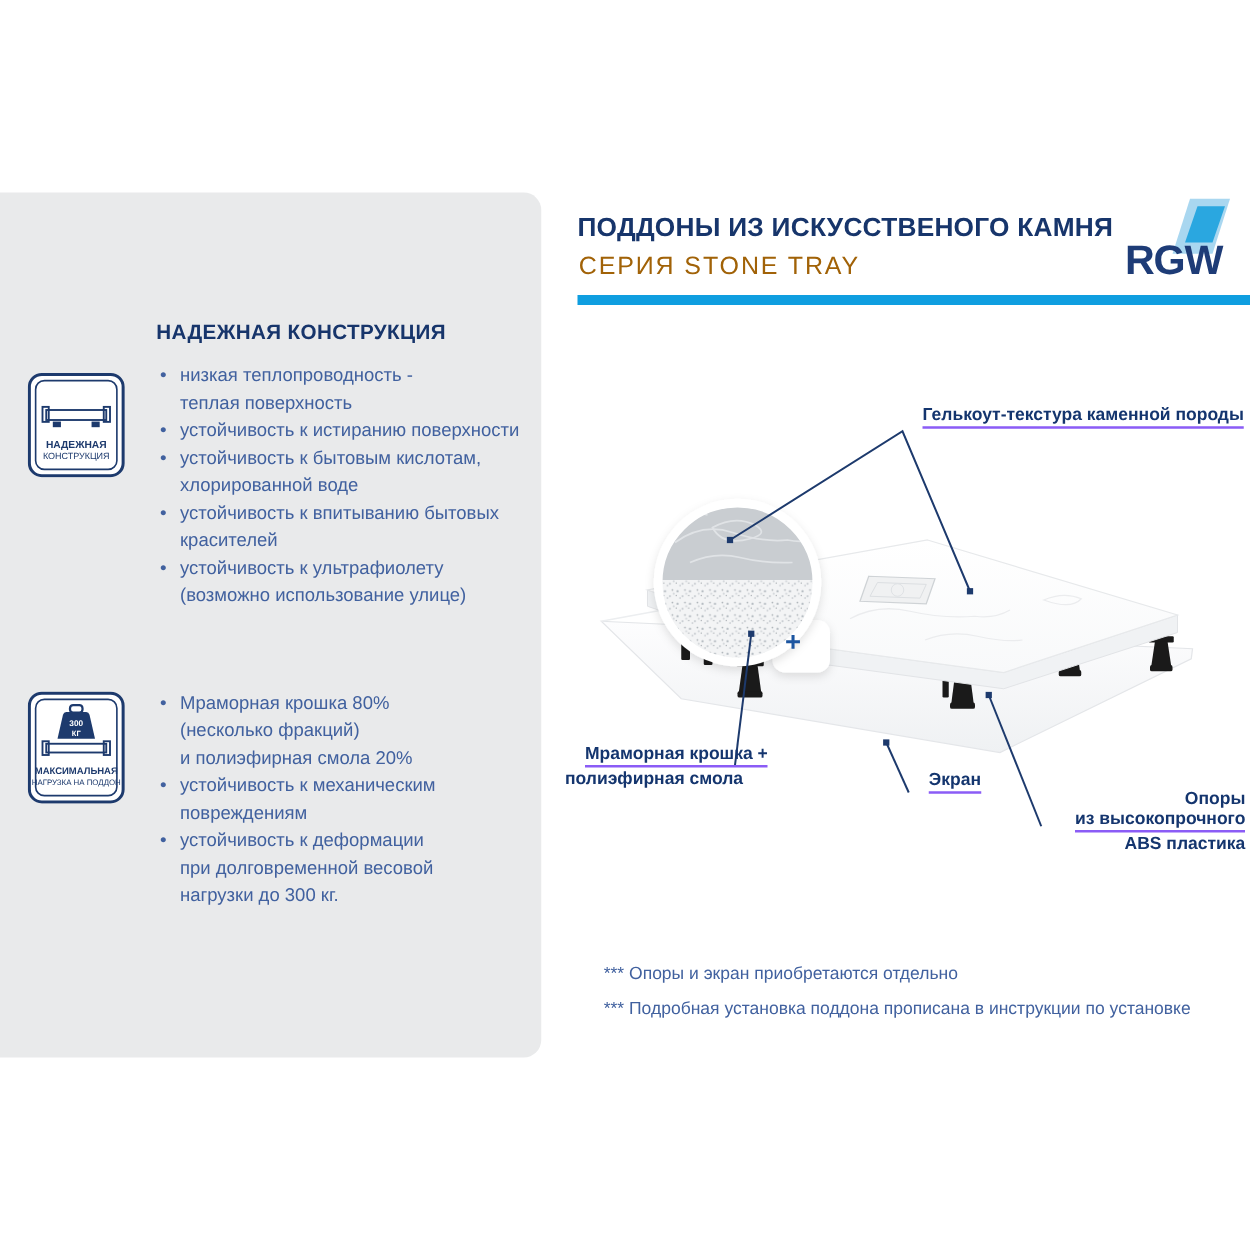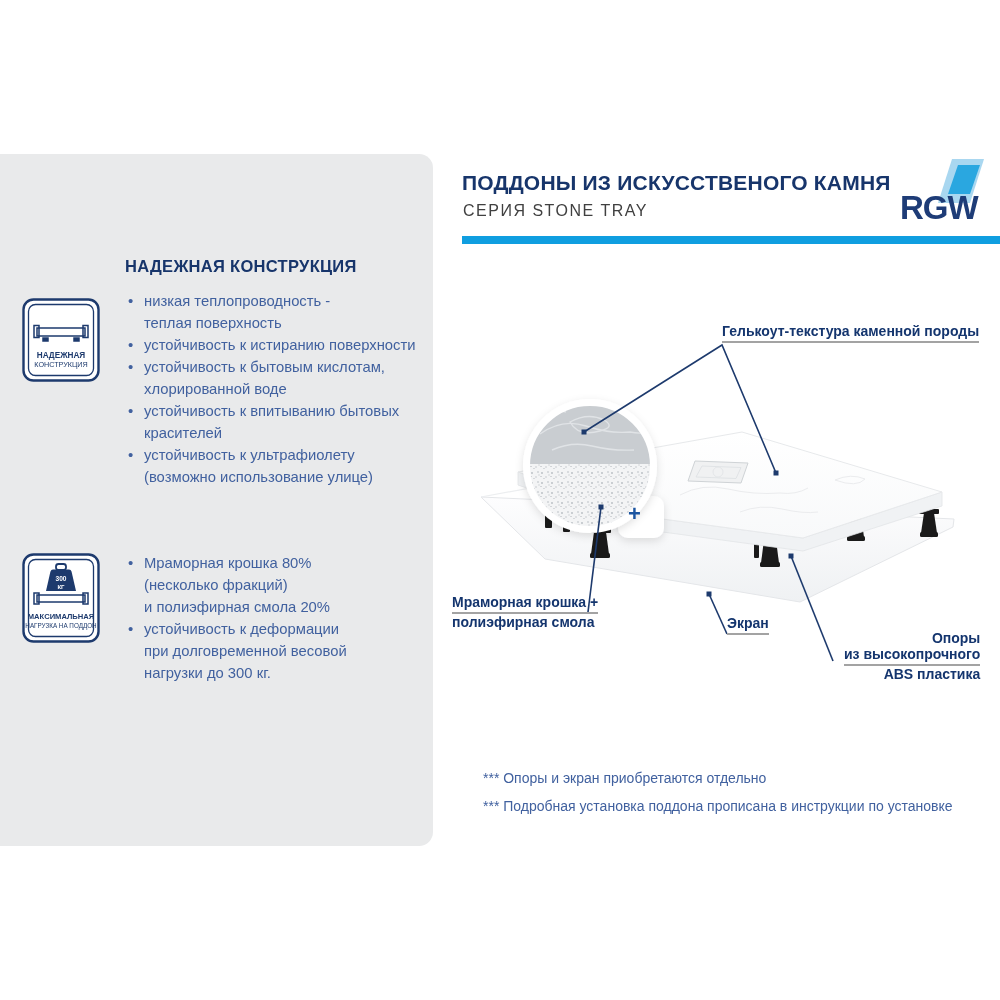--- a/index.html
+++ b/index.html
@@ -33,33 +33,33 @@
 
   .icon-box1{left:22px;top:298px;}
   .icon-box2{left:22px;top:553px;}
 
   
   .title{
     left:462px;top:171px;font-size:21px;font-weight:bold;color:#17356b;
     letter-spacing:.2px;white-space:nowrap;
   }
   .subtitle{
-    left:463px;top:202px;font-size:16px;color:#404040;
+    left:463px;top:202px;font-size:20px;color:#a16207;
     letter-spacing:1.5px;white-space:nowrap;
   }
   .accent-bar{left:462px;top:236px;width:538px;height:8px;background:#0f9ee0;}
   .logo{left:898px;top:153px;}
 
   
   .diagram-svg{left:440px;top:250px;}
   .dlabel{
     position:absolute;color:#14356e;font-weight:bold;
     font-size:14px;line-height:16px;white-space:nowrap;
   }
-  .dunder{border-bottom:2px solid #a3a3a3;padding-bottom:2px;display:inline-block;}
+  .dunder{border-bottom:2px solid #8b5cf6;padding-bottom:2px;display:inline-block;margin-left:16px;}
   .plus-sign{
     left:628px;top:501px;font-size:22px;font-weight:bold;color:#1c55a0;
   }
 
   
   .footnote{
     position:absolute;left:483px;font-size:14px;color:#41619f;white-space:nowrap;
   }
   .fn1{top:770px;}
   .fn2{top:798px;}
@@ -116,20 +116,22 @@
   <li>устойчивость к впитыванию бытовых
 красителей</li>
   <li>устойчивость к ультрафиолету
 (возможно использование улице)</li>
 </ul>
 
 <ul class="features list2">
   <li>Мраморная крошка 80%
 (несколько фракций)
 и полиэфирная смола 20%</li>
+  <li>устойчивость к механическим
+повреждениям</li>
   <li>устойчивость к деформации
 при долговременной весовой
 нагрузки до 300 кг.</li>
 </ul>
 
 <div class="abs title">ПОДДОНЫ ИЗ ИСКУССТВЕНОГО КАМНЯ</div>
 <div class="abs subtitle">СЕРИЯ STONE TRAY</div>
 <div class="abs accent-bar"></div>
 
 <div class="abs logo">

